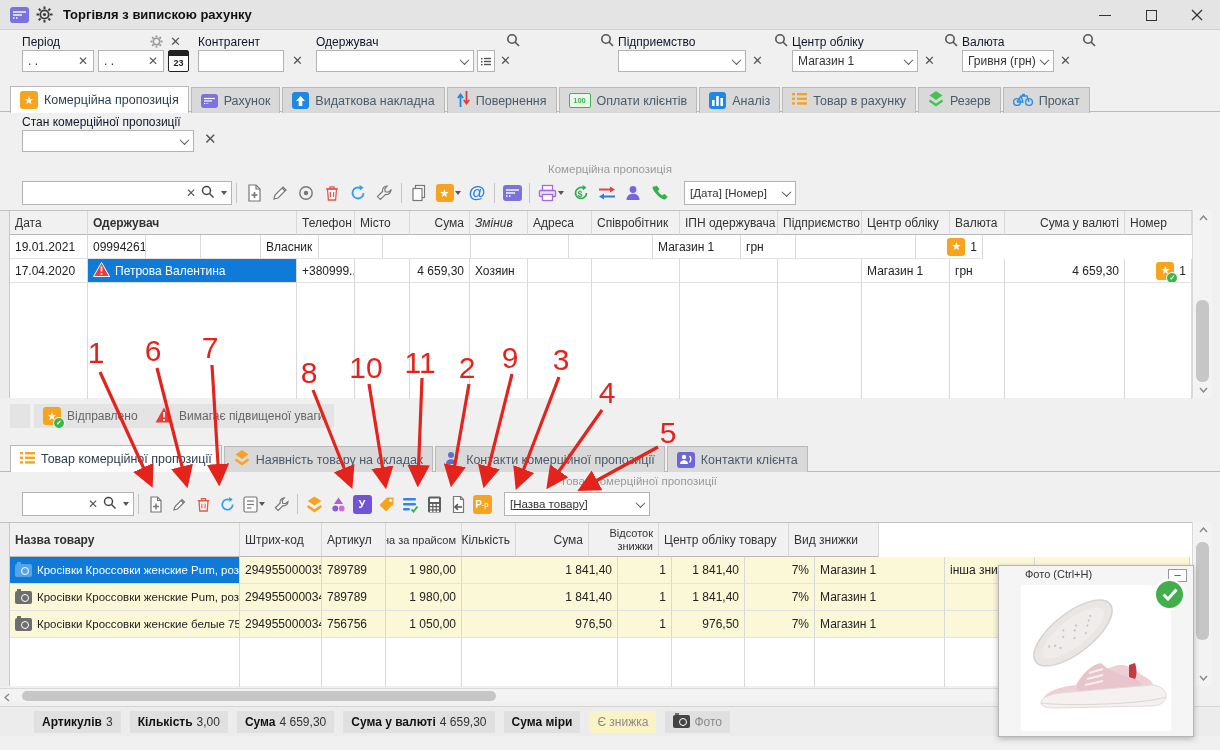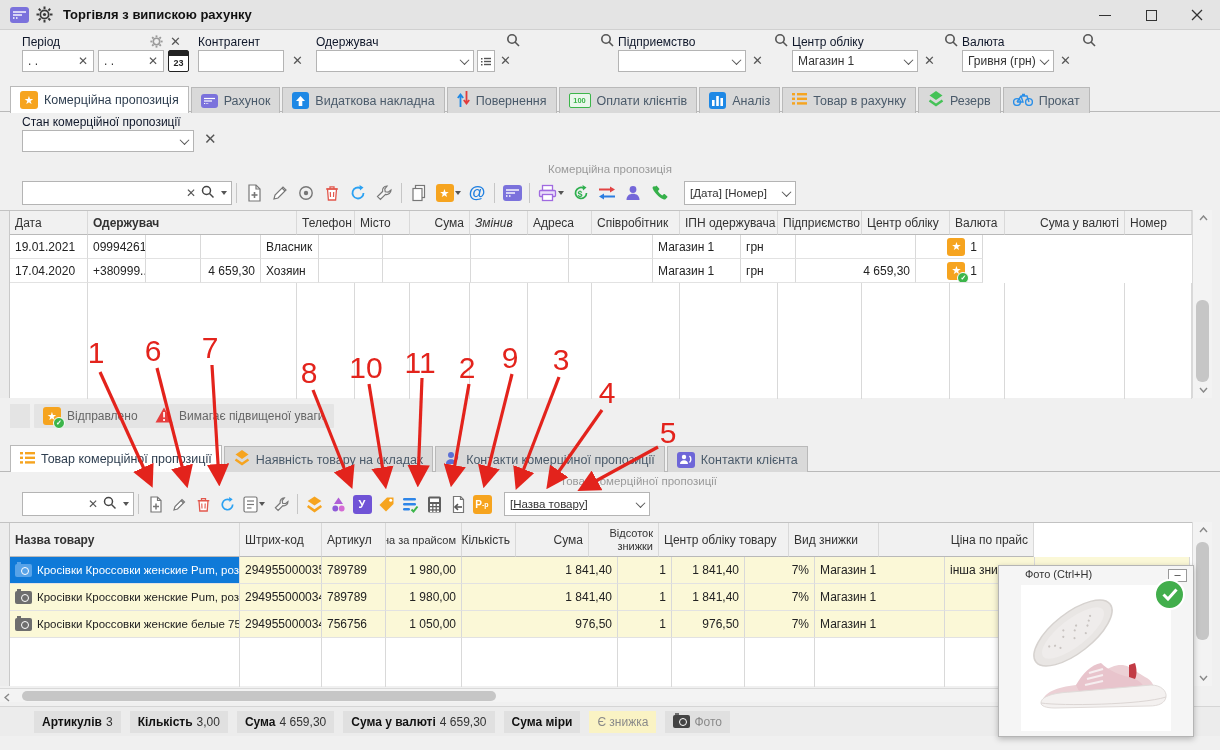--- a/index.html
+++ b/index.html
@@ -484,20 +484,28 @@
       <div class="td tc11">Магазин 1</div>
       <div class="td tc12">грн</div>
       <div class="td tc13 ra"></div>
       <div class="td tc14 ra">
           <span class="staricon">★</span>
           <span>1</span>
         </div>
     </div>
     <div class="trow" style="top:48px;height:24px;">
       <div class="td tc1">17.04.2020</div>
+      <div class="td tc2 sel">
+          <span><svg width="17" height="15">
+              <path d="M8.5 0.5 L16.5 14.5 H0.5 Z" fill="#e63e3e" stroke="#fff" stroke-width="1"></path>
+              <rect x="7.7" y="4.5" width="1.6" height="5" fill="#fff"></rect>
+              <rect x="7.7" y="11" width="1.6" height="1.8" fill="#fff"></rect>
+            </svg></span>
+          <span>Петрова Валентина</span>
+        </div>
       <div class="td tc3">+380999...</div>
       <div class="td tc4"></div>
       <div class="td tc5 ra">4 659,30</div>
       <div class="td tc6">Хозяин</div>
       <div class="td tc7"></div>
       <div class="td tc8"></div>
       <div class="td tc9"></div>
       <div class="td tc10"></div>
       <div class="td tc11">Магазин 1</div>
       <div class="td tc12">грн</div>
@@ -721,21 +729,20 @@
     <div class="thead" style="top:0;">
       <div class="td bc1" style="height:34px;font-weight:bold;">Назва товару</div>
       <div class="td bc2" style="height:34px;">Штрих-код</div>
       <div class="td bc3" style="height:34px;">Артикул</div>
       <div class="td bc4 ra" style="height:34px;font-size:11px;">Ціна за прайсом</div>
       <div class="td bc6 ra" style="height:34px;">Кількість</div>
       <div class="td bc7 ra" style="height:34px;">Сума</div>
       <div class="td bc8 ra hdr2" style="height:34px;">Відсоток знижки</div>
       <div class="td bc9" style="height:34px;">Центр обліку товару</div>
       <div class="td bc10" style="height:34px;">Вид знижки</div>
-      <div class="td bc11 ra" style="height:34px;">Ціна по прайс</div>
     </div>
     <div class="trow" style="top:34px;height:27px;">
       <div class="td bc1 sel" style="font-size:11.5px;">
           <span class="cam blue"></span>
           <span>Кросівки Кроссовки женские Pum, розовый...</span>
         </div>
       <div class="td bc2 ylw">2949550000352</div>
       <div class="td bc3 ylw">789789</div>
       <div class="td bc4 ylw ra">1 980,00</div>
       <div class="td bc5 ylw ra">1 841,40</div>

